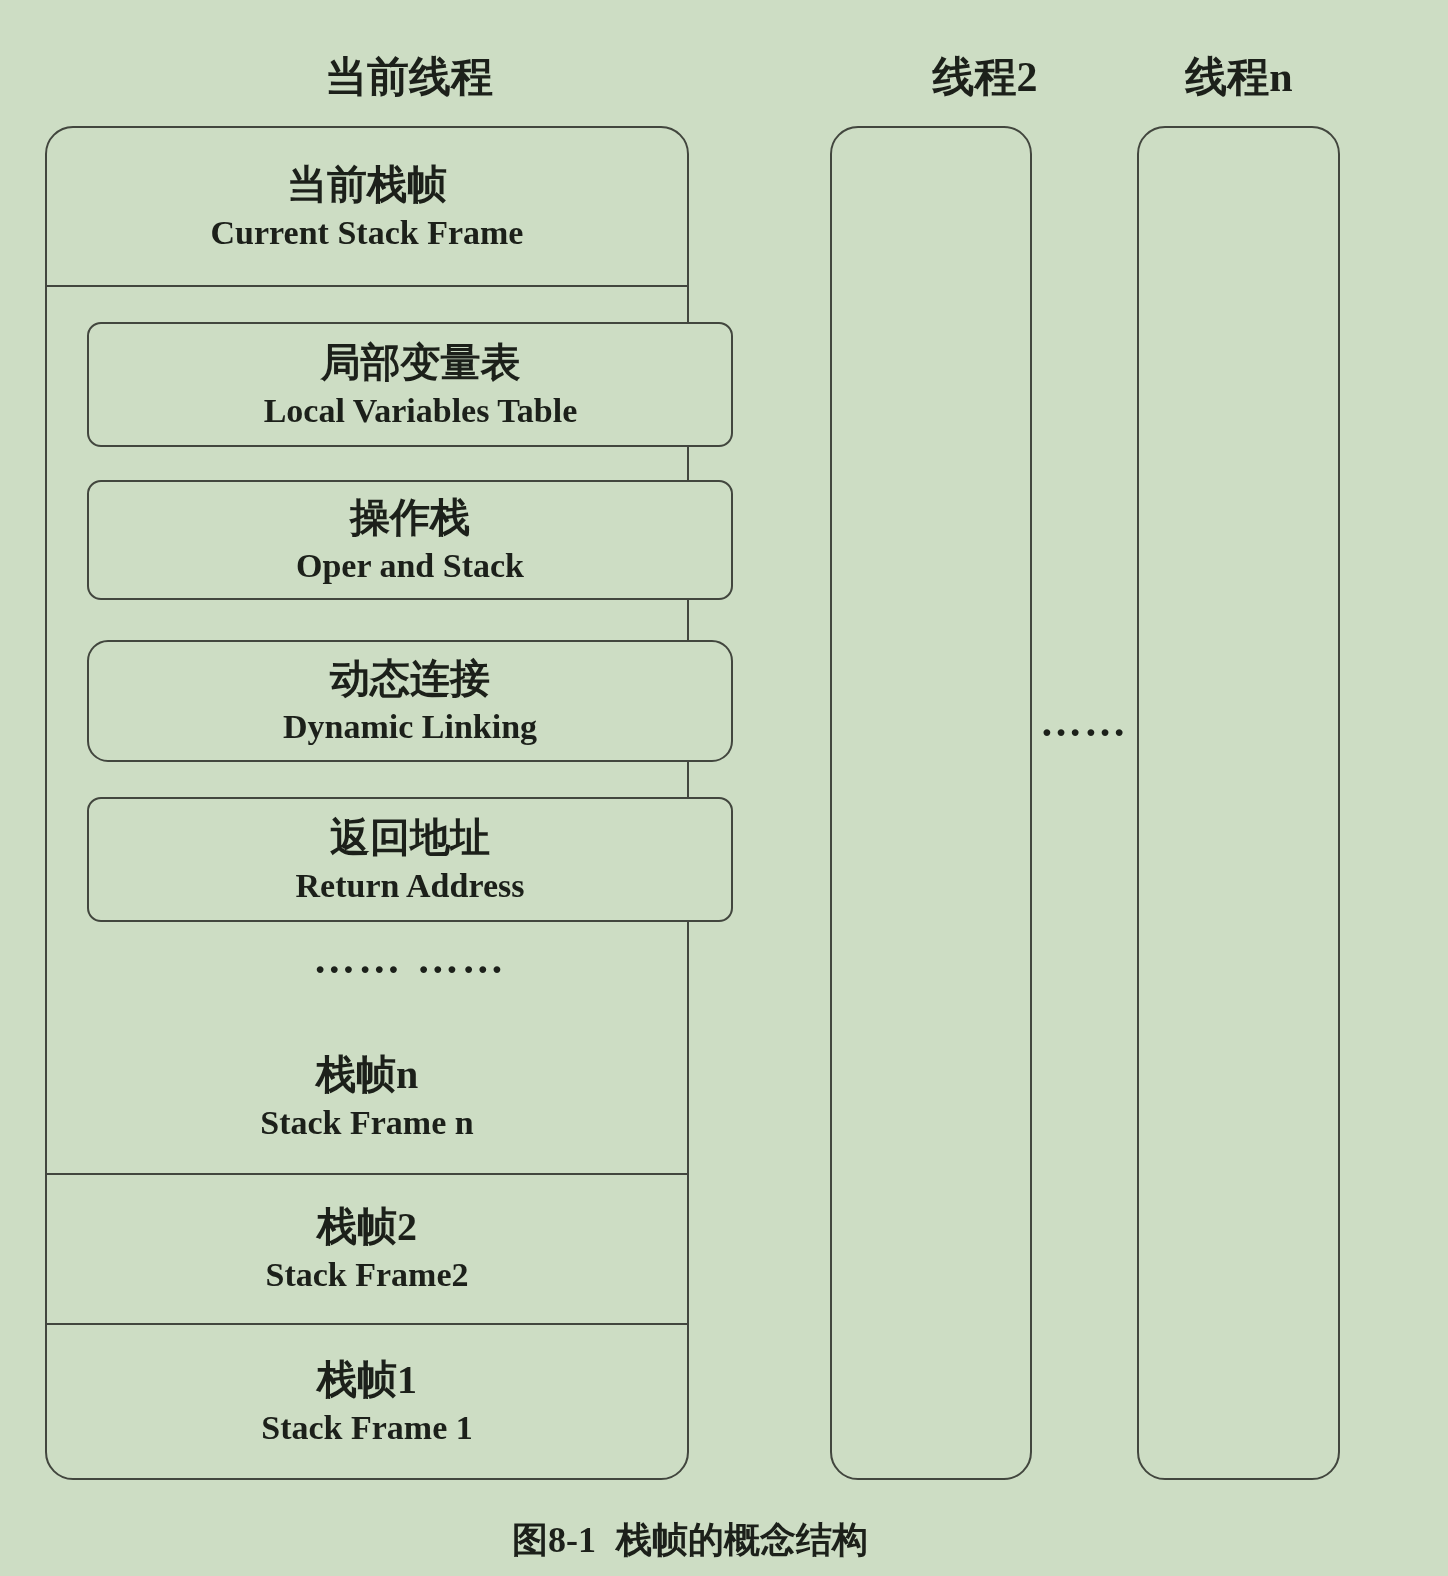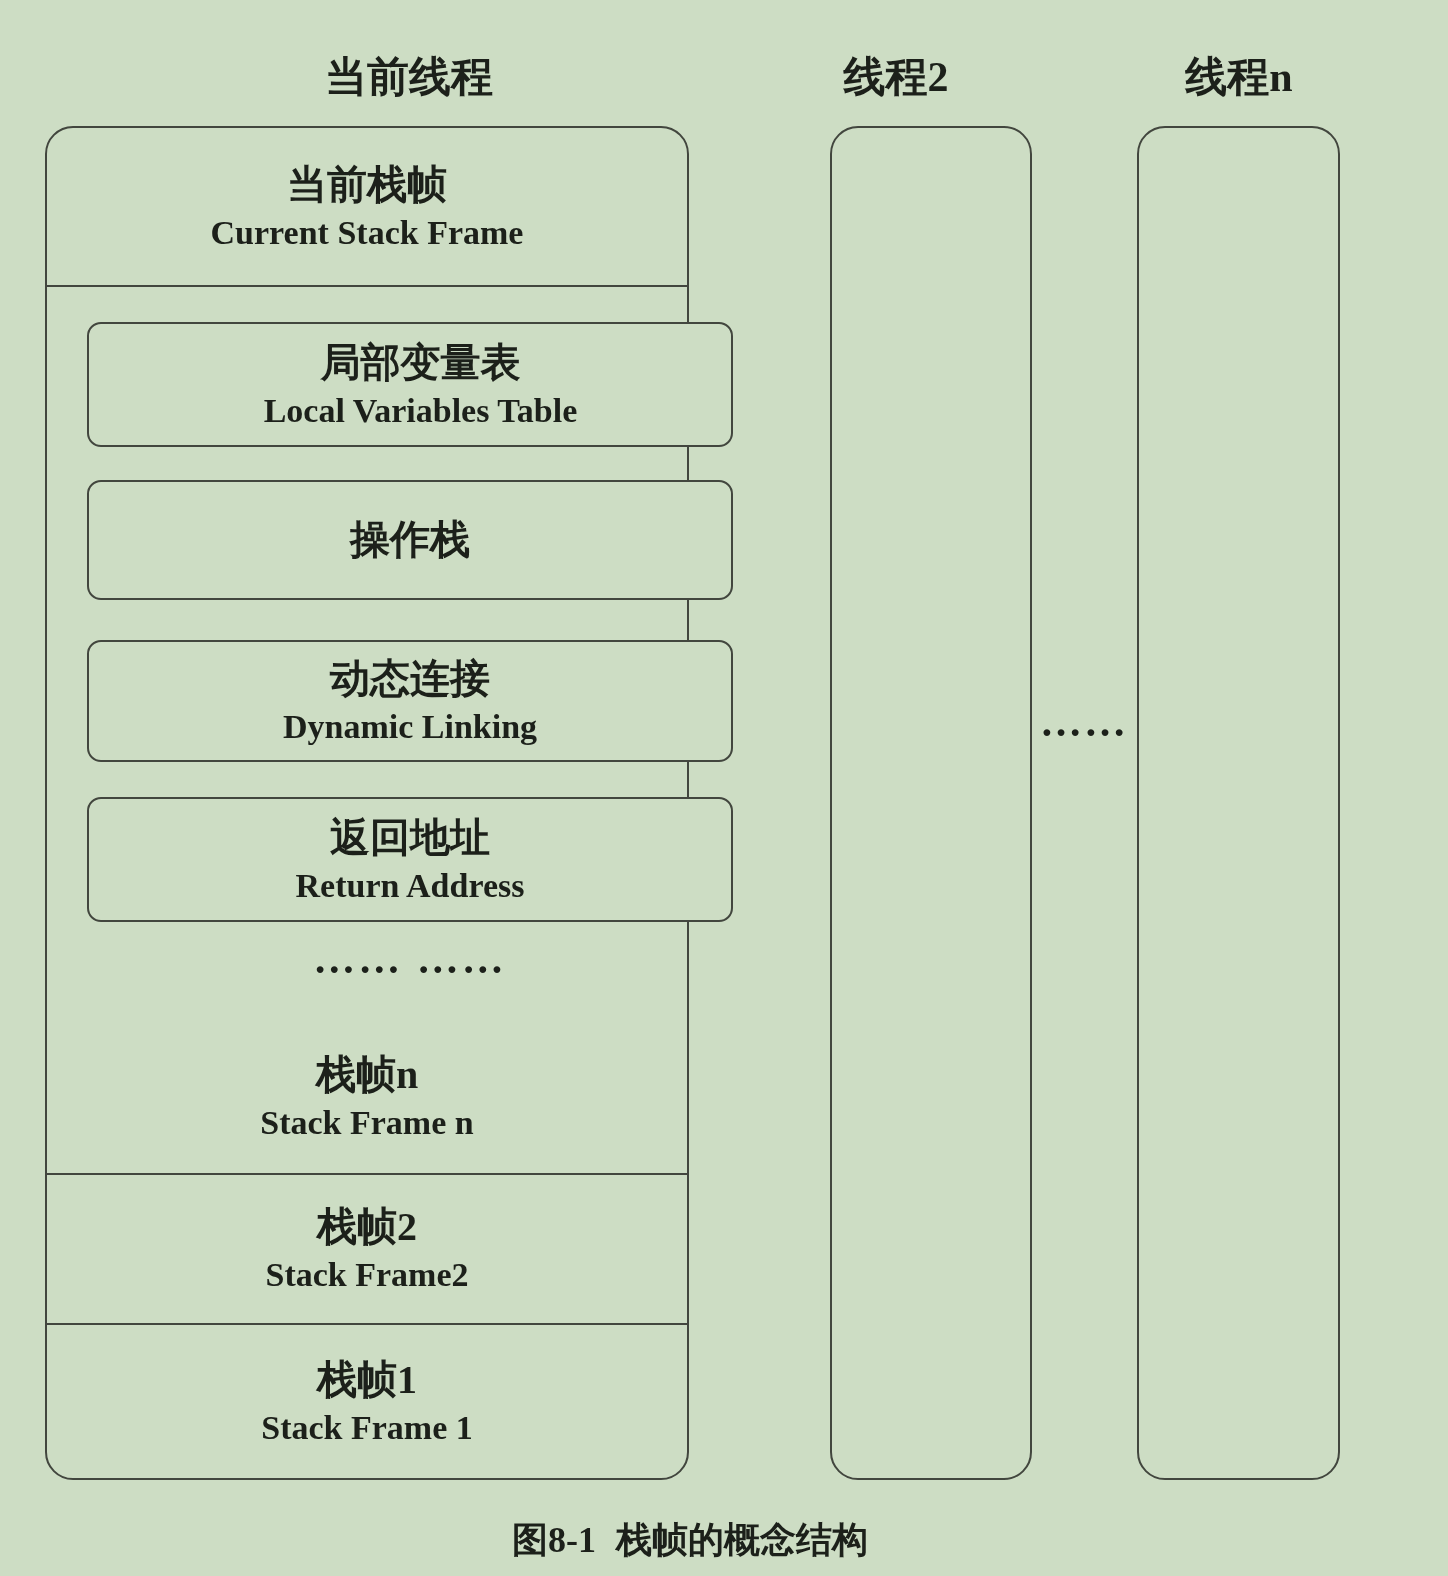--- a/index.html
+++ b/index.html
@@ -75,21 +75,21 @@
     border-radius:14px;
     display:flex;
     flex-direction:column;
     align-items:center;
     justify-content:center;
     text-align:center;
     background:var(--bg);
   }
   .ib-1{top:35px;height:125px;padding-left:21px;}
   .ib-2{top:193px;height:120px;}
-  .ib-3{top:353px;height:122px;}
+  .ib-3{top:353px;height:122px;border-radius:21px;}
   .ib-4{top:510px;height:125px;}
   .inner-ellipsis{
     position:absolute;
     top:648px;
     left:363px;
     transform:translateX(-50%);
     font-size:42px;
     line-height:48px;
     letter-spacing:3px;
     white-space:nowrap;
@@ -114,39 +114,40 @@
     white-space:nowrap;
   }
   .caption .cap-text{margin-left:20px;}
 </style>
 </head>
 <body>
 
 <div class="page">
 
   <div class="col-header" style="left:409px;">当前线程</div>
-  <div class="col-header" style="left:896px;">线程2</div>
+  <div class="col-header" style="left:985px;">线程2</div>
   <div class="col-header" style="left:1239px;">线程n</div>
 
   <div class="thread-box main-box">
 
     <div class="sec sec-current">
       <div class="zh">当前栈帧</div>
       <div class="en">Current Stack Frame</div>
     </div>
 
     <div class="sec sec-detail">
 
       <div class="inner-box ib-1">
         <div class="zh">局部变量表</div>
         <div class="en">Local Variables Table</div>
       </div>
 
       <div class="inner-box ib-2">
         <div class="zh">操作栈</div>
+        <div class="en">Oper and Stack</div>
       </div>
 
       <div class="inner-box ib-3">
         <div class="zh">动态连接</div>
         <div class="en">Dynamic Linking</div>
       </div>
 
       <div class="inner-box ib-4">
         <div class="zh">返回地址</div>
         <div class="en">Return Address</div>

